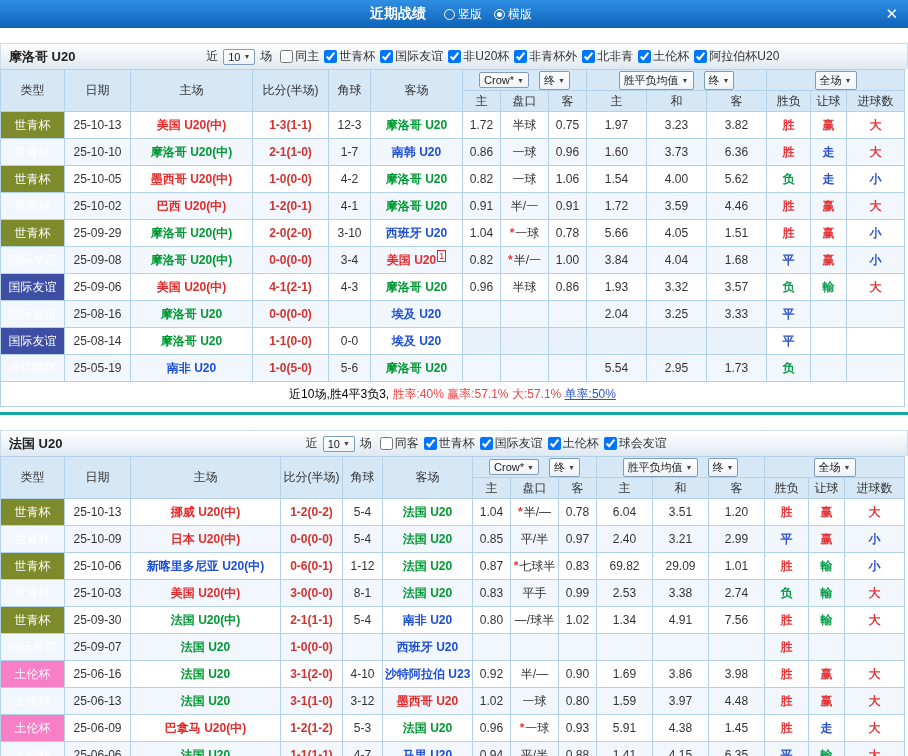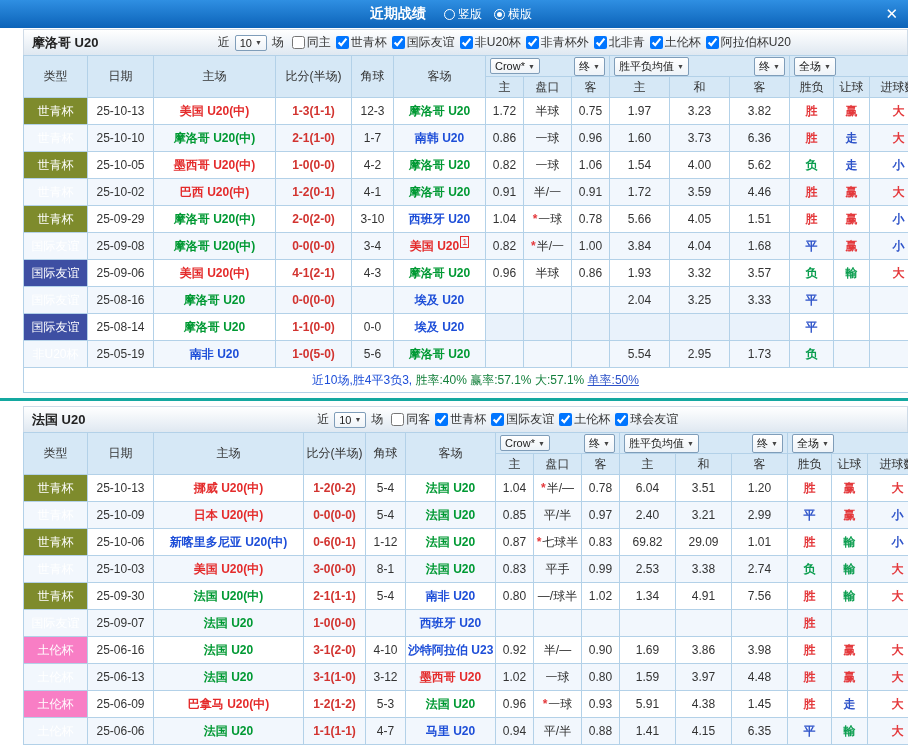--- a/index.html
+++ b/index.html
@@ -7,37 +7,37 @@
 
   
   .topbar{height:28px;background:linear-gradient(#2f8fe2,#0c63b8);display:flex;align-items:center;justify-content:center;position:relative;color:#fff;}
   .topbar-title{font-weight:bold;font-size:14px;margin-right:12px;}
   .radio-item{display:inline-flex;align-items:center;margin:0 6px;cursor:pointer;font-size:12px;}
   .rad{width:9px;height:9px;border:1px solid #fff;border-radius:50%;display:inline-block;margin-right:3px;position:relative;background:transparent;}
   .rad.sel::after{content:"";position:absolute;left:2px;top:2px;right:2px;bottom:2px;background:#fff;border-radius:50%;}
   .close-btn{position:absolute;right:10px;top:4px;font-size:15px;font-weight:bold;color:#fff;cursor:pointer;line-height:20px;}
 
   
-  .section{margin-top:1px;padding-left:23px;}
+  .section{margin-top:15px;}
   .section-head{height:25px;display:flex;align-items:center;background:linear-gradient(#ffffff,#dfe8f1);border:1px solid #cfdbe7;border-bottom:none;}
   .team-name{font-weight:bold;font-size:13px;color:#222;padding-left:8px;white-space:nowrap;}
   .filters{margin:0 auto;display:flex;align-items:center;white-space:nowrap;}
   .flabel{margin:0 3px;color:#333;}
   .cb{display:inline-flex;align-items:center;margin-left:5px;cursor:pointer;color:#333;}
   .cb input{width:13px;height:13px;margin:0 2px 0 0;}
 
   
   .dd{display:inline-flex;align-items:center;gap:3px;border:1px solid #7f9db9;background:linear-gradient(#ffffff,#eef3f8);padding:1px 4px;font-size:11px;color:#222;border-radius:2px;cursor:pointer;margin:0 2px;}
   .caret{font-size:7px;color:#444;}
 
   
   table.stats{border-collapse:collapse;table-layout:fixed;width:785px;}
   table.stats th,table.stats td{border:1px solid #b3d1e8;text-align:center;padding:0 2px;overflow:hidden;white-space:nowrap;height:26px;}
   table.stats thead th{background:#d6e8f6;font-weight:normal;color:#333;height:20px;}
-  .grp{display:flex;align-items:center;justify-content:space-between;gap:6px;}
+  .grp{display:flex;align-items:center;justify-content:center;gap:6px;}
 
   tbody tr:nth-child(even) td{background:#f2f7fd;}
   td.nil{background:#e9f2fb;}
   td.ty-olive{background:#7e8b2c;color:#fff;}
   td.ty-navy{background:#3e4fa3;color:#fff;}
   td.ty-teal{background:#0a9c95;color:#fff;}
   td.ty-pink{background:#f87ec5;color:#fff;}
 
   .tm{font-weight:bold;}
   .t-red{color:#e42b2b;}
@@ -45,22 +45,22 @@
   .t-dark{color:#1d4ed8;}
   .score{color:#d2332f;font-weight:bold;}
   .star{color:#e4393c;font-weight:bold;margin-right:1px;}
   .rank{color:#e42b2b;font-size:9px;border:1px solid #e42b2b;padding:0 1px;margin-left:1px;vertical-align:super;line-height:1;}
 
   .res-red{color:#e4393c;font-weight:bold;}
   .res-blue{color:#2e53c9;font-weight:bold;}
   .res-green{color:#0a9d4e;font-weight:bold;}
 
   tr.sumrow td{background:#fff;height:24px;}
-  .sg-dark{color:#1d4ed8;}
-  .sg-red{color:#15803d;text-align:right;}
+  .sg-dark{color:#000000;}
+  .sg-red{color:#ef4444;text-align:right;}
   .sg-blue{color:#2e53c9;text-decoration:underline;}
 
   .divider{height:3px;background:#14a8a0;margin:5px 0;}
 </style>
 </head>
 <body>
 
 <div class="topbar">
   <span class="topbar-title">近期战绩</span>
   <span class="radio-item">

